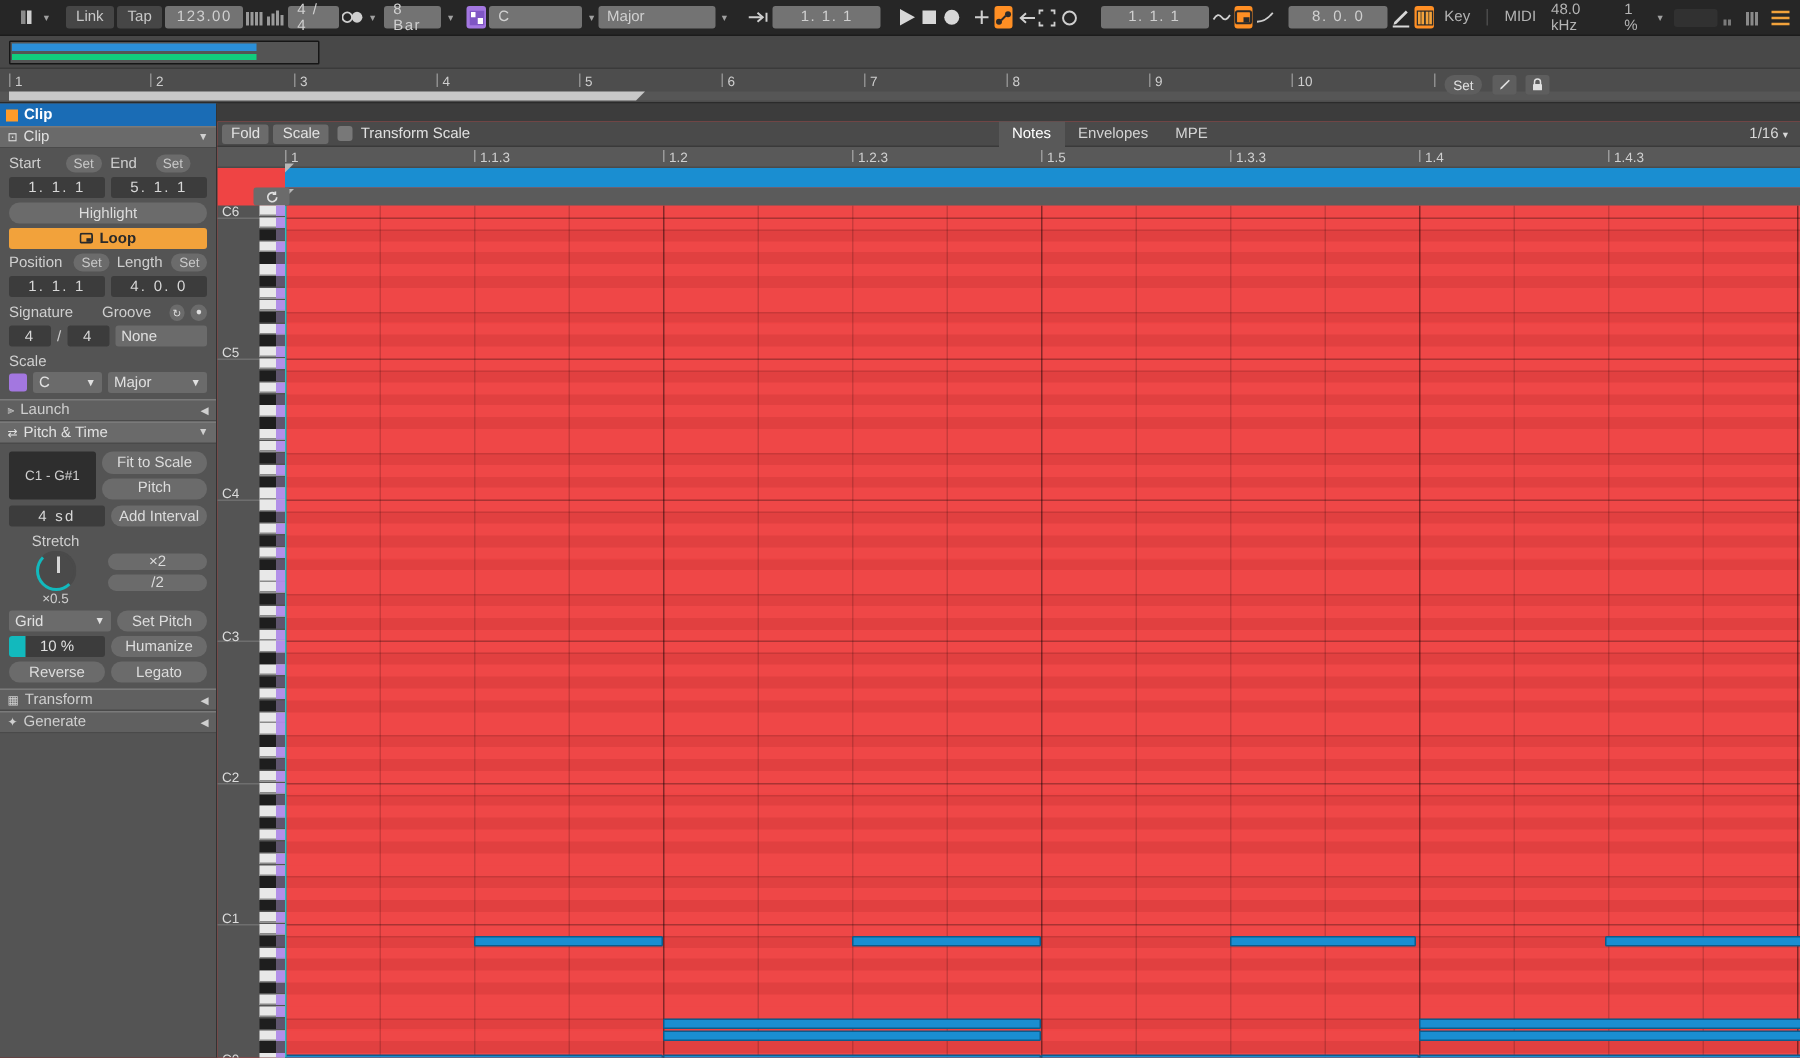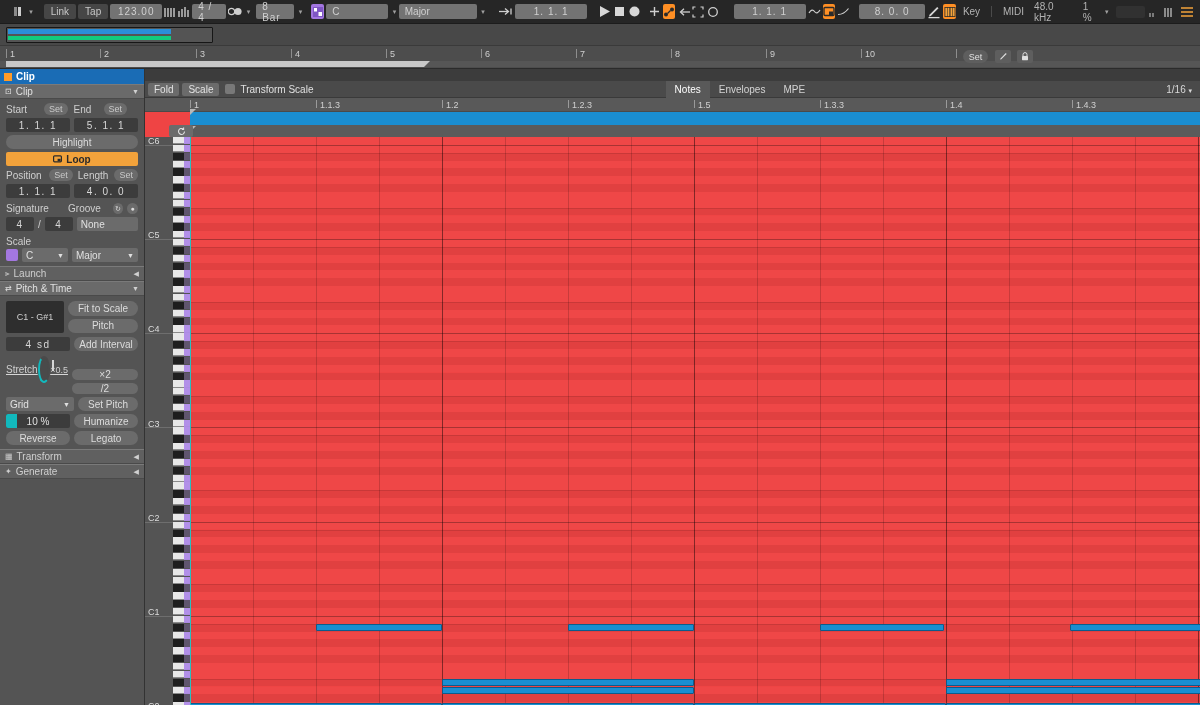--- a/index.html
+++ b/index.html
@@ -122,21 +122,21 @@
     background:#6b6b6b; height:14px; border-radius:2px; color:#e0e0e0;
     font-size:10px; display:flex; align-items:center; padding:0 4px; flex:1;
     position:relative;
   }
   .selfield .c { margin-left:auto; font-size:7px; }
   .scaleswatch { width:12px; height:12px; background:#a377e0; border-radius:2px; flex:none; }
   .pitchbox {
     background:#2e2e2e; border-radius:2px; height:32px; width:58px;
     display:flex; align-items:center; justify-content:center; font-size:9px; color:#cfcfcf;
   }
-  .knobwrap { width:62px; display:flex; flex-direction:row; align-items:center;text-decoration:underline; }
+  .knobwrap { width:62px; display:flex; flex-direction:column; align-items:center; }
   .knob {
     width:27px; height:27px; border-radius:50%; background:#4a4a4a;
     border:2px solid #12b9bd; border-top-color:#4a4a4a; border-right-color:#4a4a4a;
     position:relative;
   }
   .knob:after { content:""; position:absolute; left:12px; top:2px; width:2px; height:11px; background:#d6d6d6; }
   .pctbar {
     background:#3c3c3c; height:14px; border-radius:2px; flex:1; position:relative;
     display:flex; align-items:center; justify-content:center; font-size:10px; color:#e0e0e0;
   }

